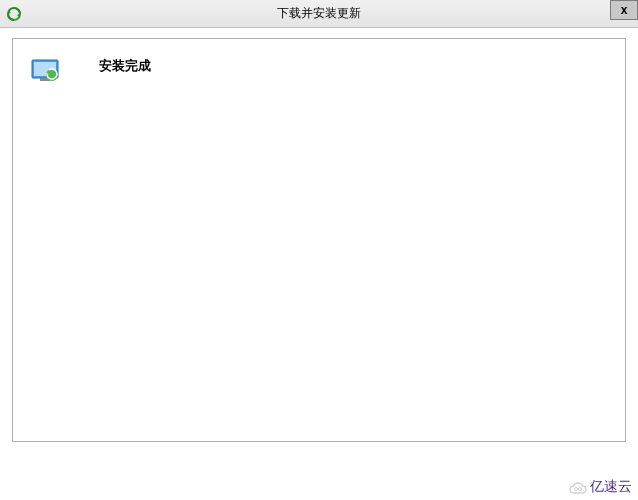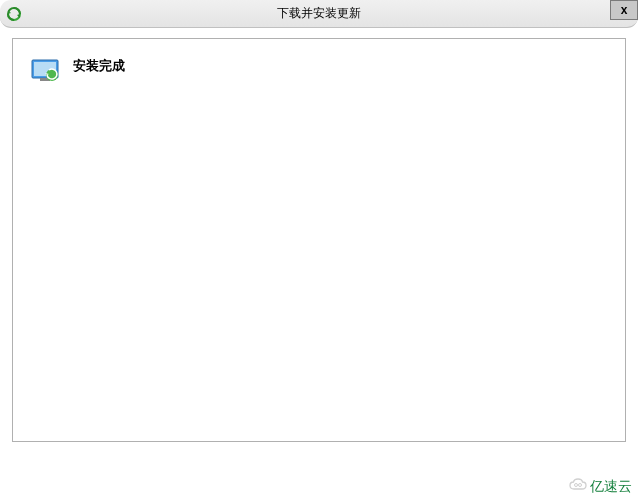--- a/index.html
+++ b/index.html
@@ -15,21 +15,20 @@
       overflow: hidden;
       position: relative;
     }
     .titlebar {
       height: 28px;
       background: linear-gradient(to bottom, #f0f0f0, #e4e4e4);
       border-bottom: 1px solid #c0c0c0;
       display: flex;
       align-items: center;
       position: relative;
-      border-radius: 11px;
     }
     .titlebar-icon {
       width: 16px;
       height: 16px;
       margin-left: 6px;
       position: relative;
     }
     .titlebar-title {
       position: absolute;
       left: 50%;
@@ -69,20 +68,21 @@
     }
     .update-icon {
       width: 28px;
       height: 22px;
       margin-right: 14px;
       margin-top: 2px;
       flex-shrink: 0;
     }
     .text-block {
       flex: 1;
+      margin-left: 26px;
     }
     .heading {
       font-size: 13px;
       font-weight: bold;
       color: #000;
       margin-bottom: 10px;
     }
     .subtext {
       font-size: 12px;
       color: #000;
@@ -105,23 +105,23 @@
       cursor: pointer;
       display: flex;
       align-items: center;
       justify-content: center;
     }
     .watermark {
       position: absolute;
       bottom: 4px;
       right: 6px;
       font-size: 14px;
-      color: #15803d;
+      color: #4c1d95;
       display: flex;
-      align-items: flex-start;
+      align-items: flex-end;
       gap: 2px;
       pointer-events: none;
     }
     .watermark-icon {
       width: 20px;
       height: 14px;
     }
   </style>
 </head>
 <body>

